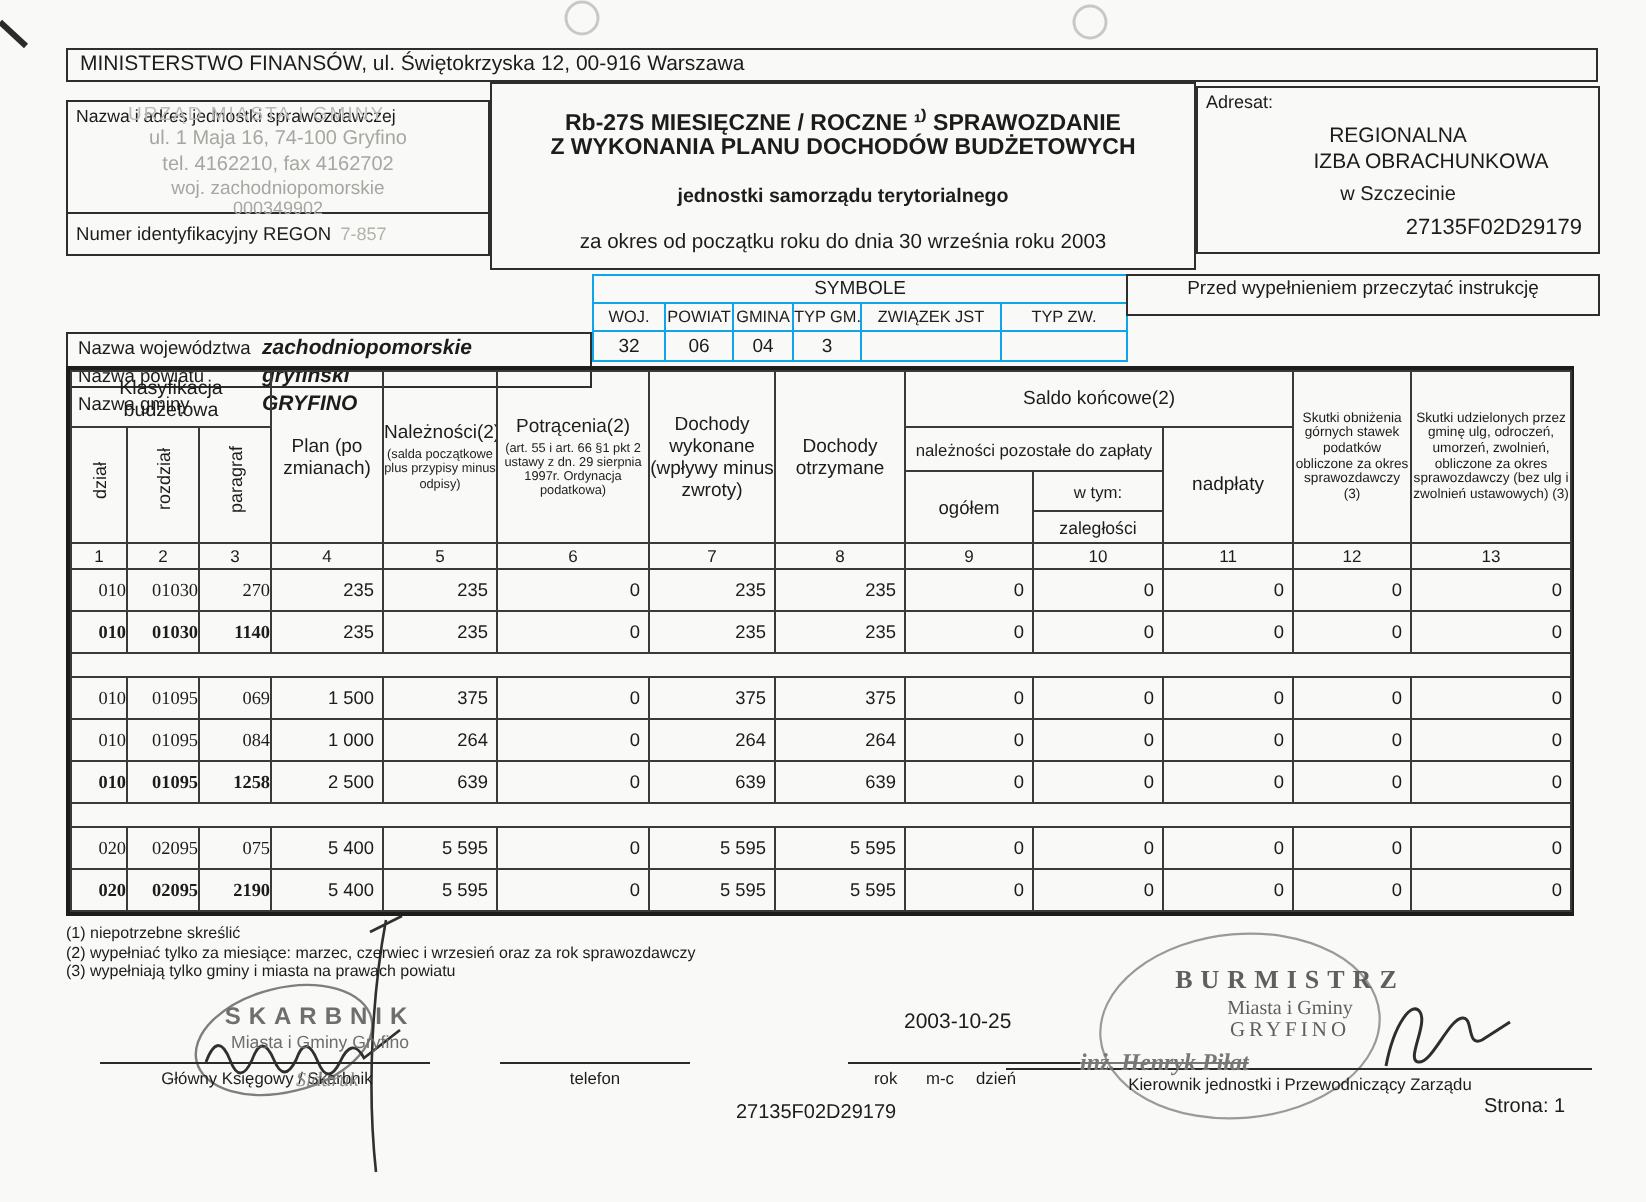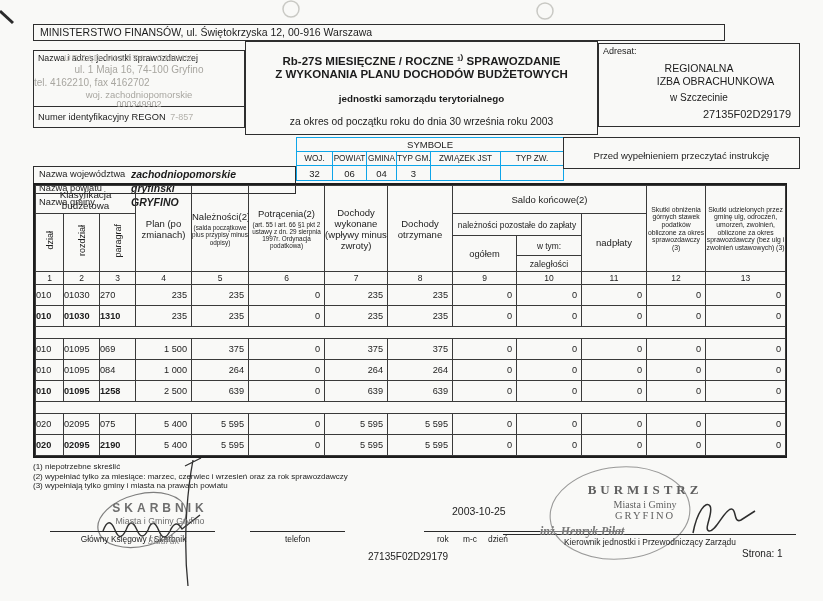--- a/index.html
+++ b/index.html
@@ -7,30 +7,30 @@
   .sheet {
     position:relative; width:823px; height:601px;
     background:#f9f9f7;
     font-family:"Liberation Sans", sans-serif;
     color:#1c1c1c; overflow:hidden;
   }
   .abs { position:absolute; }
   .box { border:1px solid #2e2e2e; background:transparent; }
 
   
-  .minbar { left:33px; top:24px; width:692px; height:17px; font-size:10.5px; line-height:15px; padding-left:6px; }
+  .minbar { left:33px; top:24px; width:766px; height:17px; font-size:10.5px; line-height:15px; padding-left:6px; }
 
   
   .unitbox { left:33px; top:50px; width:212px; height:78px; }
   .unit-upper { position:relative; height:55px; }
   .unit-label { position:absolute; left:4px; top:2px; font-size:8.8px; }
   .stamp { color:#a8a6a0; }
   .stamp-head { position:absolute; left:30px; top:1px; font-size:9.5px; letter-spacing:1px; color:#bdbbb5; white-space:nowrap; }
   .stamp-l1 { position:absolute; left:0; right:0; top:13px; text-align:center; font-size:10px; }
-  .stamp-l2 { position:absolute; left:0; right:0; top:26px; text-align:left; font-size:10px; }
+  .stamp-l2 { position:absolute; left:0; right:0; top:26px; text-align:center; font-size:10px; }
   .stamp-l3 { position:absolute; left:0; right:0; top:38px; text-align:center; font-size:9.5px; }
   .stamp-l4 { position:absolute; left:0; right:0; top:48px; text-align:center; font-size:9px; }
   .regon-row { border-top:1px solid #2e2e2e; height:22px; line-height:21px; padding-left:4px; font-size:9.3px; }
   .regon-stamp { color:#b3b1ab; font-size:9px; margin-left:2px; }
 
   
   .titlebox { left:245px; top:41px; width:353px; height:94px; text-align:center; }
   .t1 { margin-top:11px; font-size:11.5px; font-weight:bold; }
   .t2 { font-size:11.5px; font-weight:bold; }
   .t3 { margin-top:13px; font-size:9.8px; font-weight:bold; }
@@ -48,36 +48,36 @@
   .regionbox { left:33px; top:137px; width:263px; height:28px;margin-top:29px; }
   .region-row { position:relative; height:14px; }
   .region-label { position:absolute; left:5px; top:2px; font-size:9.3px; }
   .region-value { position:absolute; left:97px; top:1px; font-size:10.5px; font-weight:bold; font-style:italic; }
   .symwrap { left:296px; top:137px; width:267px; }
   .symtable { border-collapse:collapse; table-layout:fixed; width:267px; }
   .symtable td, .symtable th { border:1px solid #0ea5e9; text-align:center; font-weight:normal; overflow:hidden; white-space:nowrap; }
   .sym-title { height:14px; font-size:9.5px; }
   .sym-head td { height:14px; font-size:8.2px; }
   .sym-val td { height:15px; font-size:9.5px; }
-  .instrbox { left:563px; top:137px; width:237px; height:32px; display:flex; align-items:flex-end; justify-content:center; padding-bottom:7px; font-size:9.5px; }
+  .instrbox { left:563px; top:137px; width:237px; height:21px; display:flex; align-items:flex-end; justify-content:center; padding-bottom:7px; font-size:9.5px; }
 
   
   .main-table-wrap { left:33px; top:183px; width:754px; border:2px solid #1d1d1d; }
   table.main { border-collapse:collapse; table-layout:fixed; width:750px; }
   table.main th, table.main td { border:1px solid #3a3a3a; overflow:hidden; }
   table.main th { font-weight:normal; text-align:center; vertical-align:middle; }
   .h-kb { font-size:9.8px; line-height:11px; }
   .h-rot { height:58px; }
   .rot { writing-mode:vertical-rl; transform:rotate(180deg); font-size:9px; display:inline-block; }
   .h-main { font-size:9.5px; line-height:11px; }
   .h-sub { font-size:6.4px; line-height:7.2px; margin-top:2px; color:#222; }
   .h-tiny { font-size:6.8px; line-height:7.6px; }
   .numrow td { height:13px; text-align:center; font-size:8.5px; padding:0; }
   .data-row td { height:21px; font-size:9.2px; padding:0 4px; }
-  .data-row td.cls { text-align:left; padding:0; }
+  .data-row td.cls { text-align:right; padding:0;font-family:Liberation Serif, serif; }
   .data-row td.num { text-align:right; }
   .bold-row td.cls { font-weight:bold; }
   .sep-row td { height:12px; padding:0; }
 
   
   .footnotes { left:33px; top:462px; font-size:8px; line-height:9.6px; }
 
   
   .sigline { border-top:1.4px solid #2a2a2a; }
   .lab-small { font-size:8.4px; }
@@ -275,21 +275,21 @@
             <td class="num">235</td>
             <td class="num">0</td>
             <td class="num">0</td>
             <td class="num">0</td>
             <td class="num">0</td>
             <td class="num">0</td>
           </tr>
           <tr class="data-row bold-row">
             <td class="cls">010</td>
             <td class="cls">01030</td>
-            <td class="cls">1310</td>
+            <td class="cls">1140</td>
             <td class="num">235</td>
             <td class="num">235</td>
             <td class="num">0</td>
             <td class="num">235</td>
             <td class="num">235</td>
             <td class="num">0</td>
             <td class="num">0</td>
             <td class="num">0</td>
             <td class="num">0</td>
             <td class="num">0</td>

